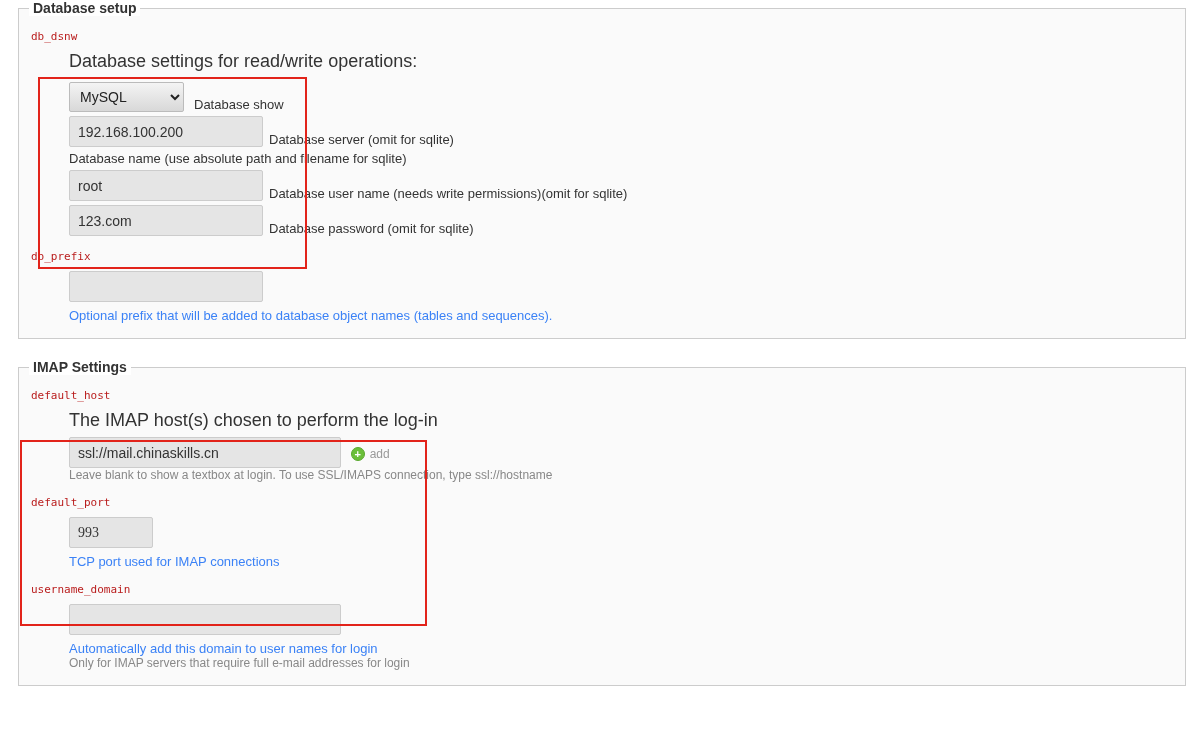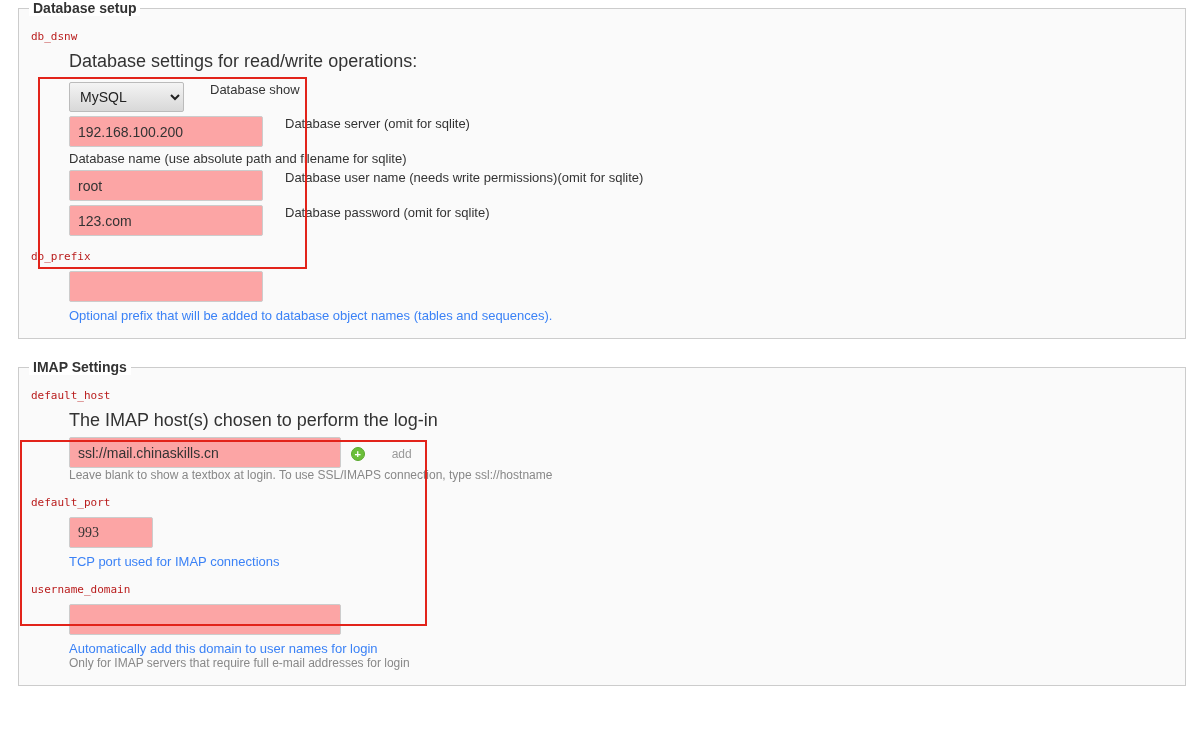--- a/index.html
+++ b/index.html
@@ -39,43 +39,42 @@
       margin-left: 40px;
       margin-top: 8px;
     }
     .intro-line {
       font-size: 18px;
       color: #333;
       margin-bottom: 10px;
     }
     .row {
       display: flex;
-      align-items: flex-start;
+      align-items: flex-end;
       margin-bottom: 4px;
-      gap: 16px;
     }
     select {
       width: 115px;
       height: 30px;
       padding: 4px 6px;
       font-size: 14px;
       border: 1px solid #bbb;
       border-radius: 2px;
       background: linear-gradient(#f4f4f4, #d8d8d8);
       color: #222;
       margin-right: 10px;
     }
     input[type="text"] {
       width: 194px;
       height: 31px;
       padding: 4px 8px;
       font-size: 14px;
       border: 1px solid #ccc;
       border-radius: 2px;
-      background: #fca5a5;
+      background: #e5e5e5;
       color: #333;
       margin-right: 6px;
     }
     input.wide {
       width: 272px;
     }
     input.narrow {
       width: 84px;
       font-family: Liberation Serif, serif;
     }
@@ -91,21 +90,20 @@
     .desc {
       font-size: 13px;
       color: #3b82f6;
       margin-top: 6px;
     }
     .add-link {
       display: inline-flex;
       align-items: flex-start;
       margin-top: 6px;
       cursor: pointer;
-      gap: 22px;
     }
     .add-icon {
       width: 14px;
       height: 14px;
       border-radius: 50%;
       background: #6bbf3a;
       display: inline-flex;
       align-items: center;
       justify-content: center;
       margin-right: 5px;

